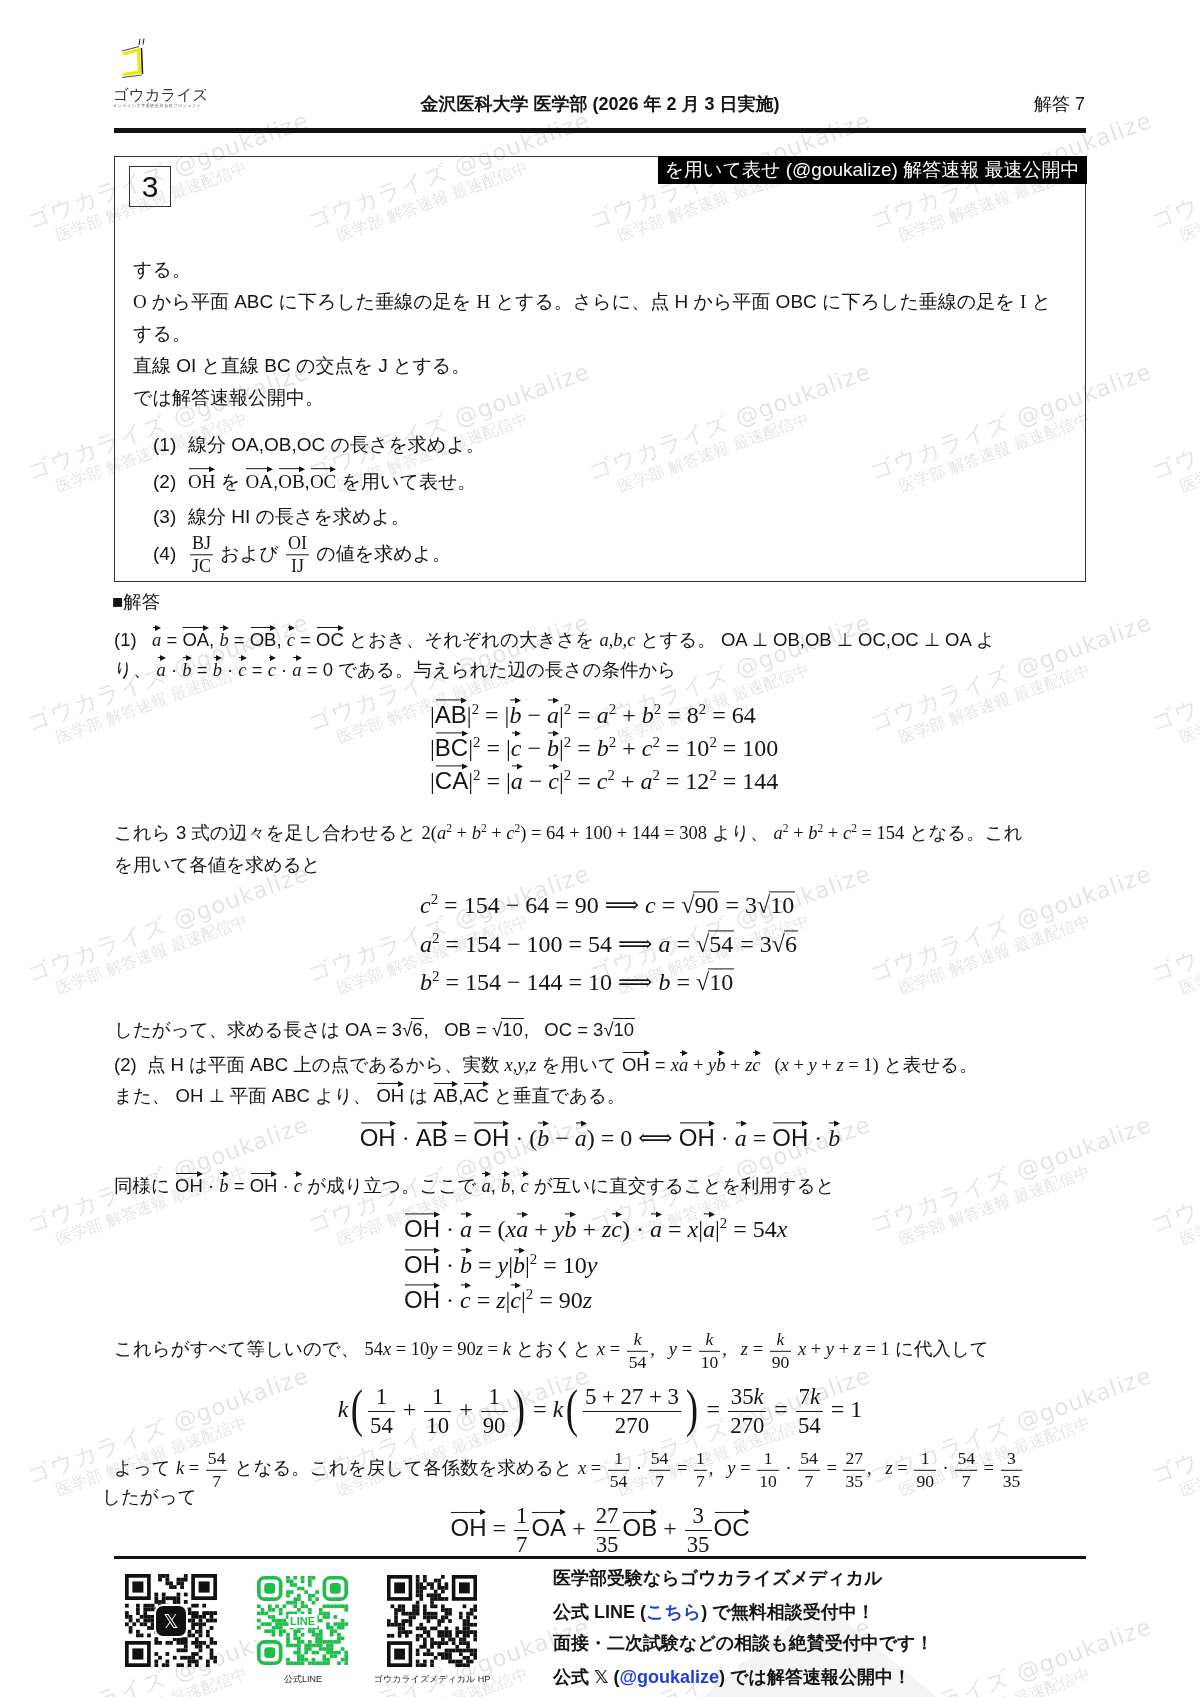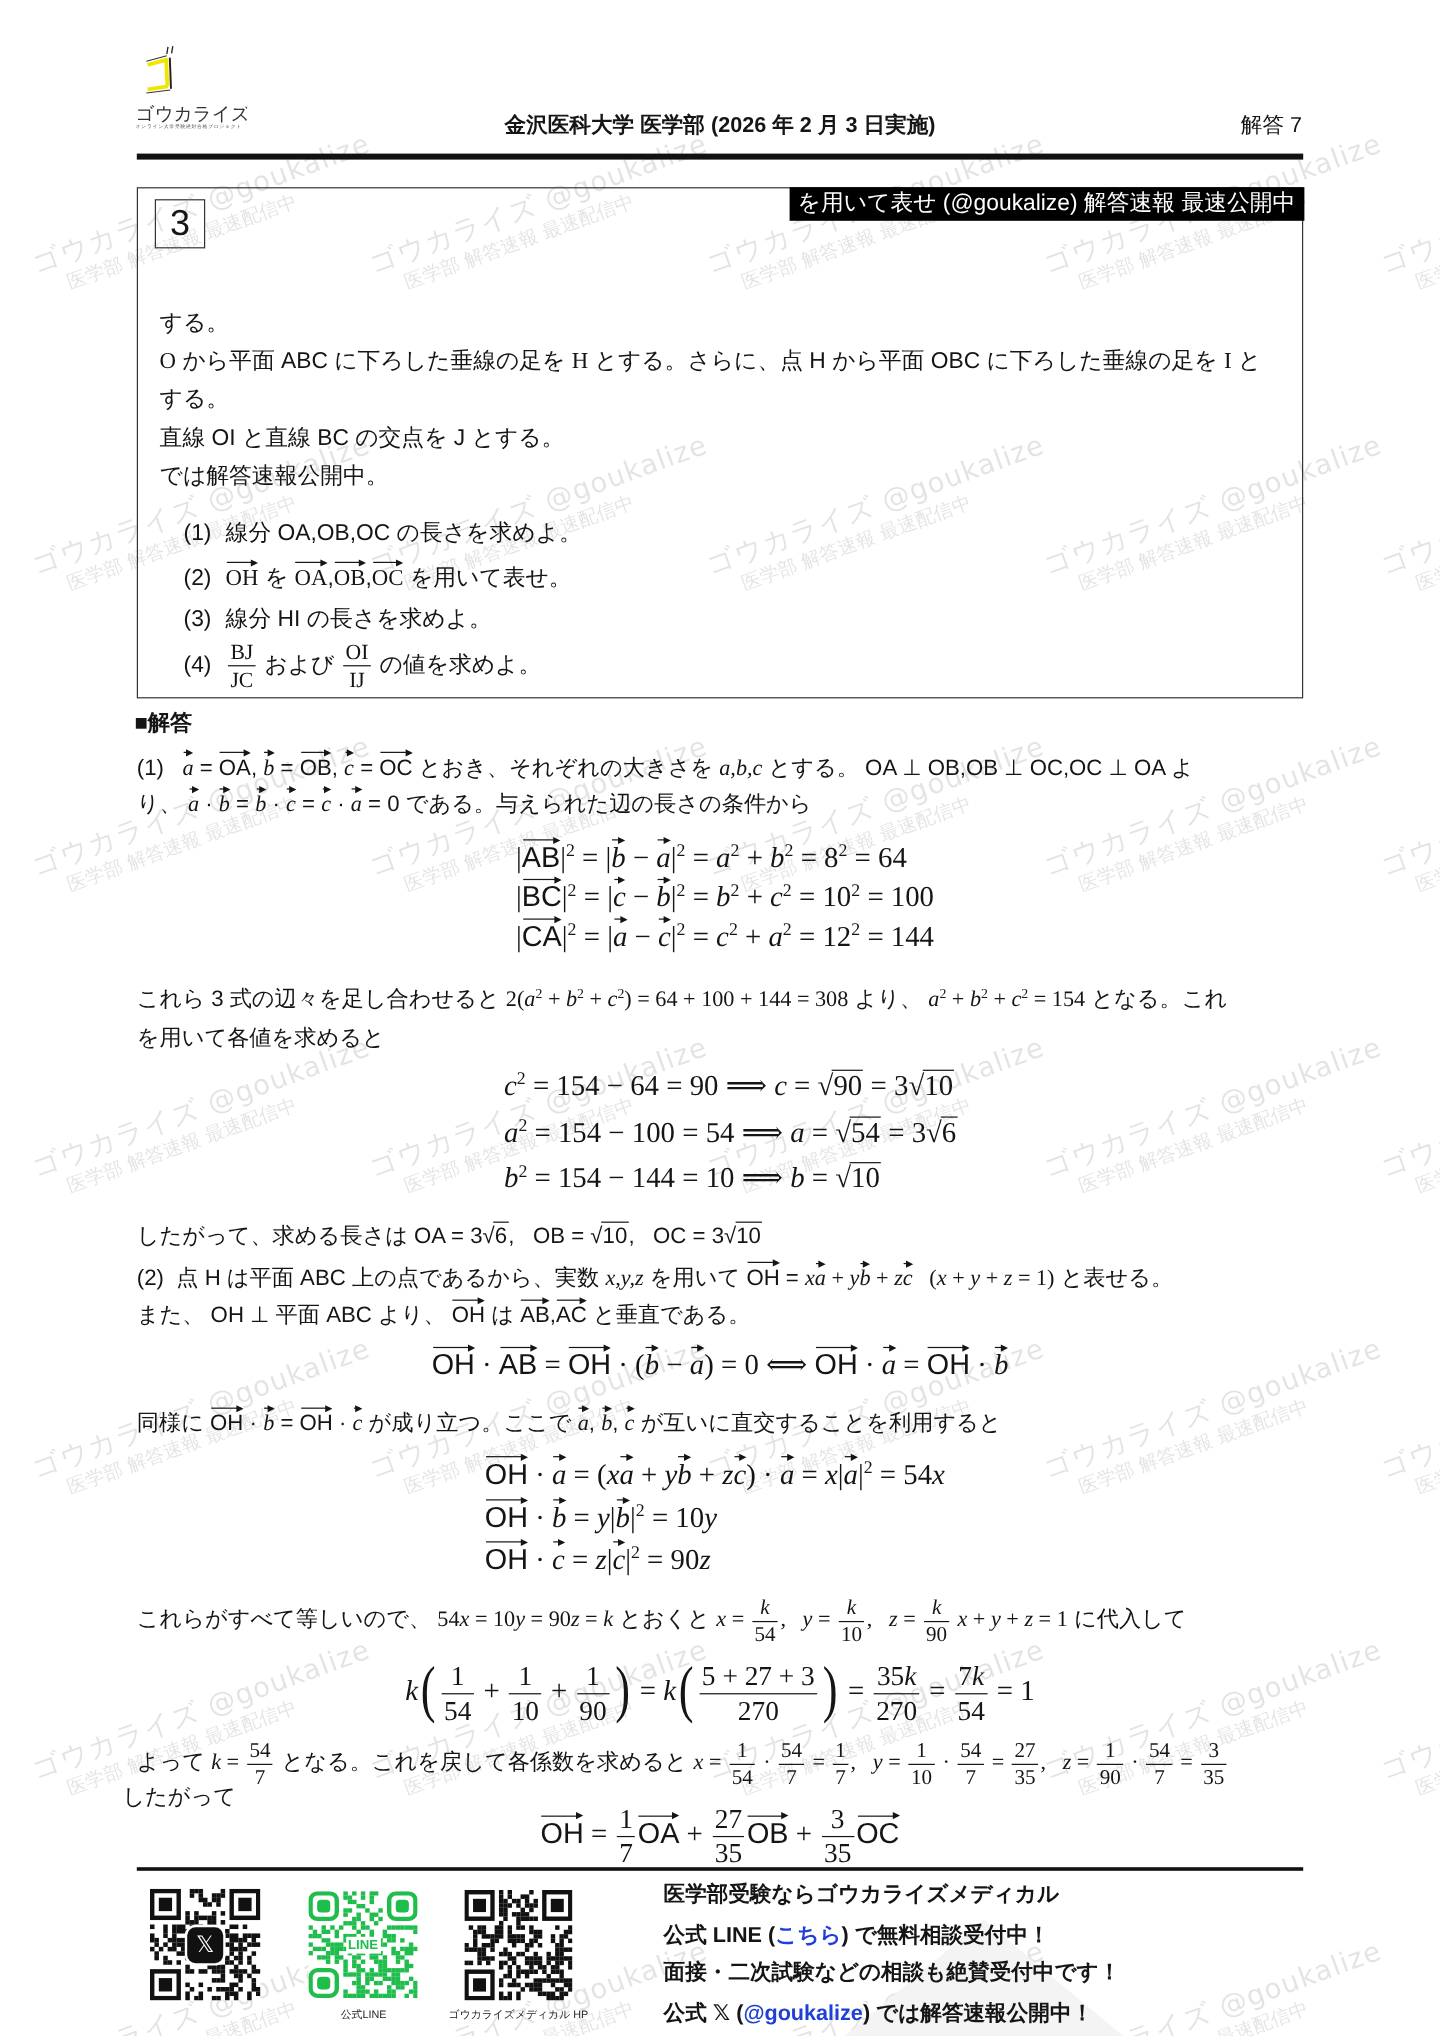--- a/index.html
+++ b/index.html
@@ -231,21 +231,21 @@
       <div class="ln" style="top:177px">する。</div>
       <div class="ln" style="top:209px">直線 OI と直線 BC の交点を J とする。</div>
       <div class="ln" style="top:241px">では解答速報公開中。</div>
 
       <div class="q" style="top:288px"><span class="qn">(1)</span><span>線分 OA,OB,OC の長さを求めよ。</span></div>
       <div class="q" style="top:323px"><span class="qn">(2)</span><span><span class="vec"><span class="mr">OH</span></span> を <span class="vec"><span class="mr">OA</span></span>,<span class="vec"><span class="mr">OB</span></span>,<span class="vec"><span class="mr">OC</span></span> を用いて表せ。</span></div>
       <div class="q" style="top:360px"><span class="qn">(3)</span><span>線分 HI の長さを求めよ。</span></div>
       <div class="q" style="top:398px"><span class="qn">(4)</span><span><span class="frac"><span class="nu"><span class="mr">BJ</span></span><span class="de"><span class="mr">JC</span></span></span> および <span class="frac"><span class="nu"><span class="mr">OI</span></span><span class="de"><span class="mr">IJ</span></span></span> の値を求めよ。</span></div>
     </div>
 
-    <div class="ln" style="left:112px;top:602px;font-weight:bold">■解答</div>
+    <div class="ln" style="left:112px;top:602px;font-weight:normal">■解答</div>
 
     <div class="ln" style="left:114px;top:638px">(1)   <span class="vec"><i class="mi">a</i></span> = <span class="vec">OA</span>, <span class="vec"><i class="mi">b</i></span> = <span class="vec">OB</span>, <span class="vec"><i class="mi">c</i></span> = <span class="vec">OC</span> とおき、それぞれの大きさを <i class="mi">a,b,c</i> とする。 OA ⊥ OB,OB ⊥ OC,OC ⊥ OA よ</div>
     <div class="ln" style="left:114px;top:668px">り、 <span class="vec"><i class="mi">a</i></span> · <span class="vec"><i class="mi">b</i></span> = <span class="vec"><i class="mi">b</i></span> · <span class="vec"><i class="mi">c</i></span> = <span class="vec"><i class="mi">c</i></span> · <span class="vec"><i class="mi">a</i></span> = 0 である。与えられた辺の長さの条件から</div>
     <div class="ln eq" style="left:430px;top:714px">|<span class="vec"><span class="gs">AB</span></span>|<sup>2</sup> = |<span class="vec"><i class="mi">b</i></span> − <span class="vec"><i class="mi">a</i></span>|<sup>2</sup> = <i class="mi">a</i><sup>2</sup> + <i class="mi">b</i><sup>2</sup> = 8<sup>2</sup> = 64</div>
     <div class="ln eq" style="left:430px;top:747px">|<span class="vec"><span class="gs">BC</span></span>|<sup>2</sup> = |<span class="vec"><i class="mi">c</i></span> − <span class="vec"><i class="mi">b</i></span>|<sup>2</sup> = <i class="mi">b</i><sup>2</sup> + <i class="mi">c</i><sup>2</sup> = 10<sup>2</sup> = 100</div>
     <div class="ln eq" style="left:430px;top:780px">|<span class="vec"><span class="gs">CA</span></span>|<sup>2</sup> = |<span class="vec"><i class="mi">a</i></span> − <span class="vec"><i class="mi">c</i></span>|<sup>2</sup> = <i class="mi">c</i><sup>2</sup> + <i class="mi">a</i><sup>2</sup> = 12<sup>2</sup> = 144</div>
     <div class="ln" style="left:114px;top:833px">これら 3 式の辺々を足し合わせると <span class="mr">2(<i class="mi">a</i><sup>2</sup> + <i class="mi">b</i><sup>2</sup> + <i class="mi">c</i><sup>2</sup>) = 64 + 100 + 144 = 308</span> より、 <span class="mr"><i class="mi">a</i><sup>2</sup> + <i class="mi">b</i><sup>2</sup> + <i class="mi">c</i><sup>2</sup> = 154</span> となる。これ</div>
     <div class="ln" style="left:114px;top:865px">を用いて各値を求めると</div>
     <div class="ln eq" style="left:420px;top:906px"><i class="mi">c</i><sup>2</sup> = 154 − 64 = 90 ⟹ <i class="mi">c</i> = <span class="sq">√<span class="rad">90</span></span> = 3<span class="sq">√<span class="rad">10</span></span></div>
     <div class="ln eq" style="left:420px;top:945px"><i class="mi">a</i><sup>2</sup> = 154 − 100 = 54 ⟹ <i class="mi">a</i> = <span class="sq">√<span class="rad">54</span></span> = 3<span class="sq">√<span class="rad">6</span></span></div>

